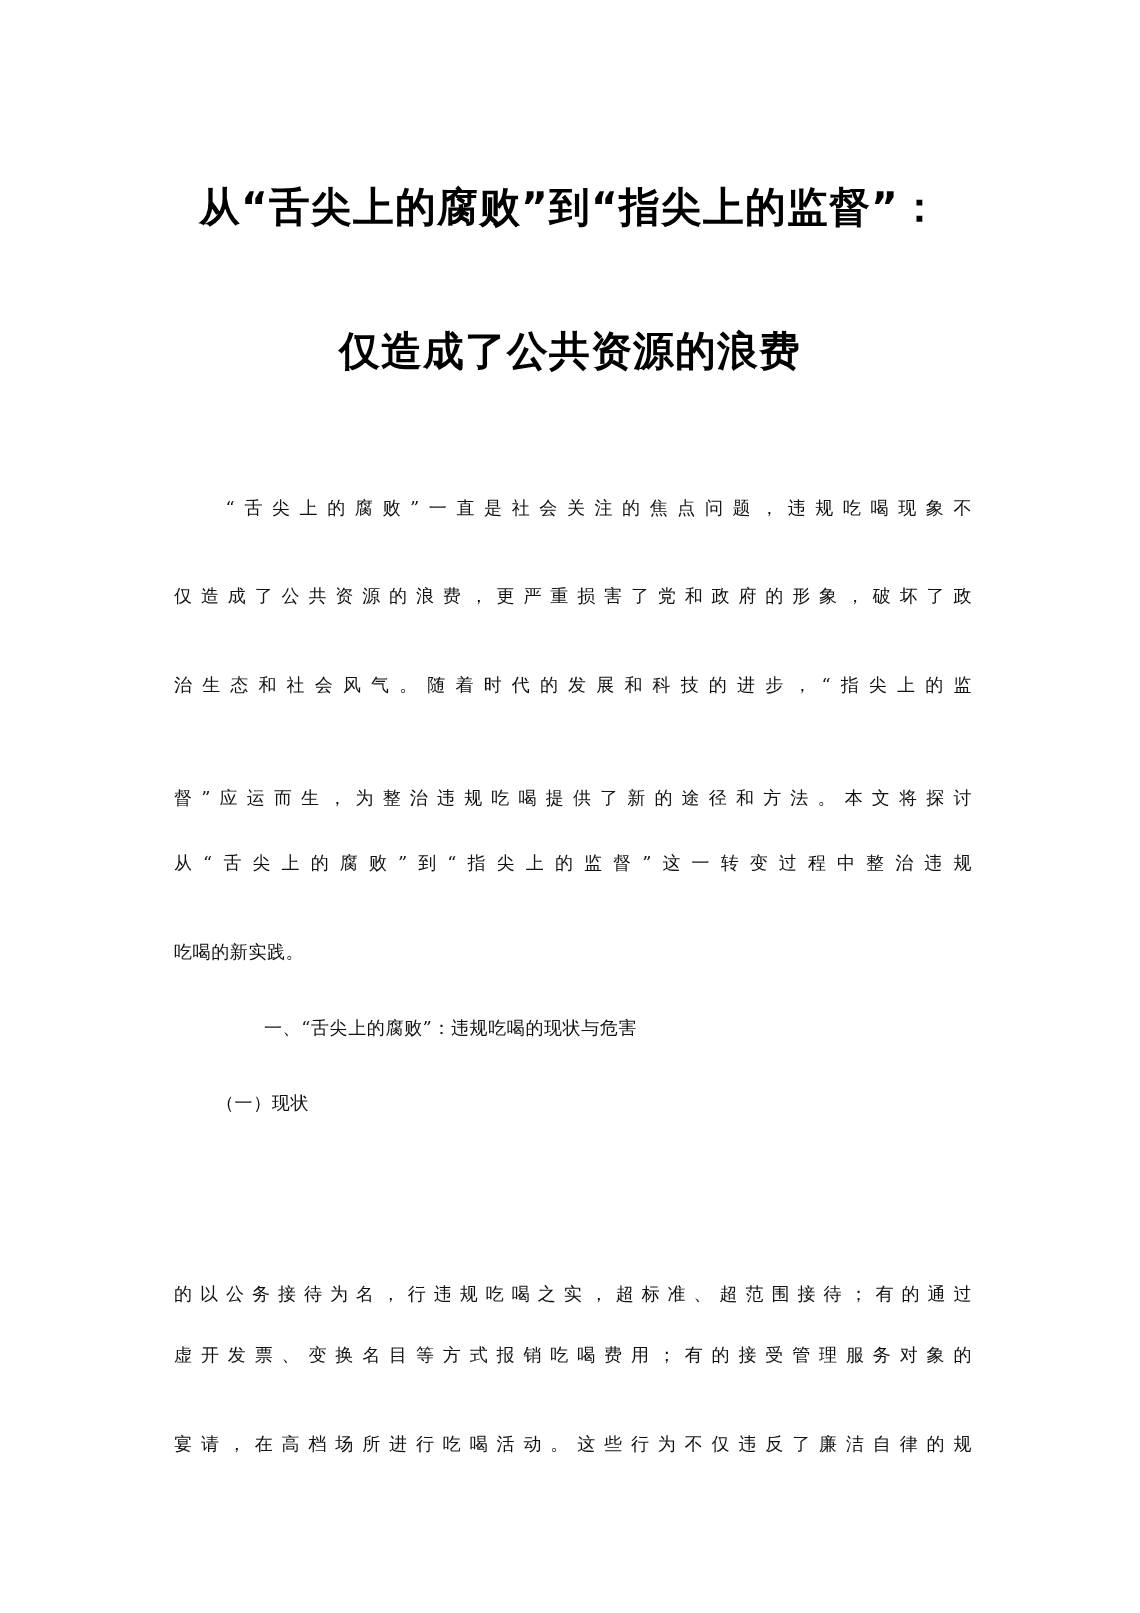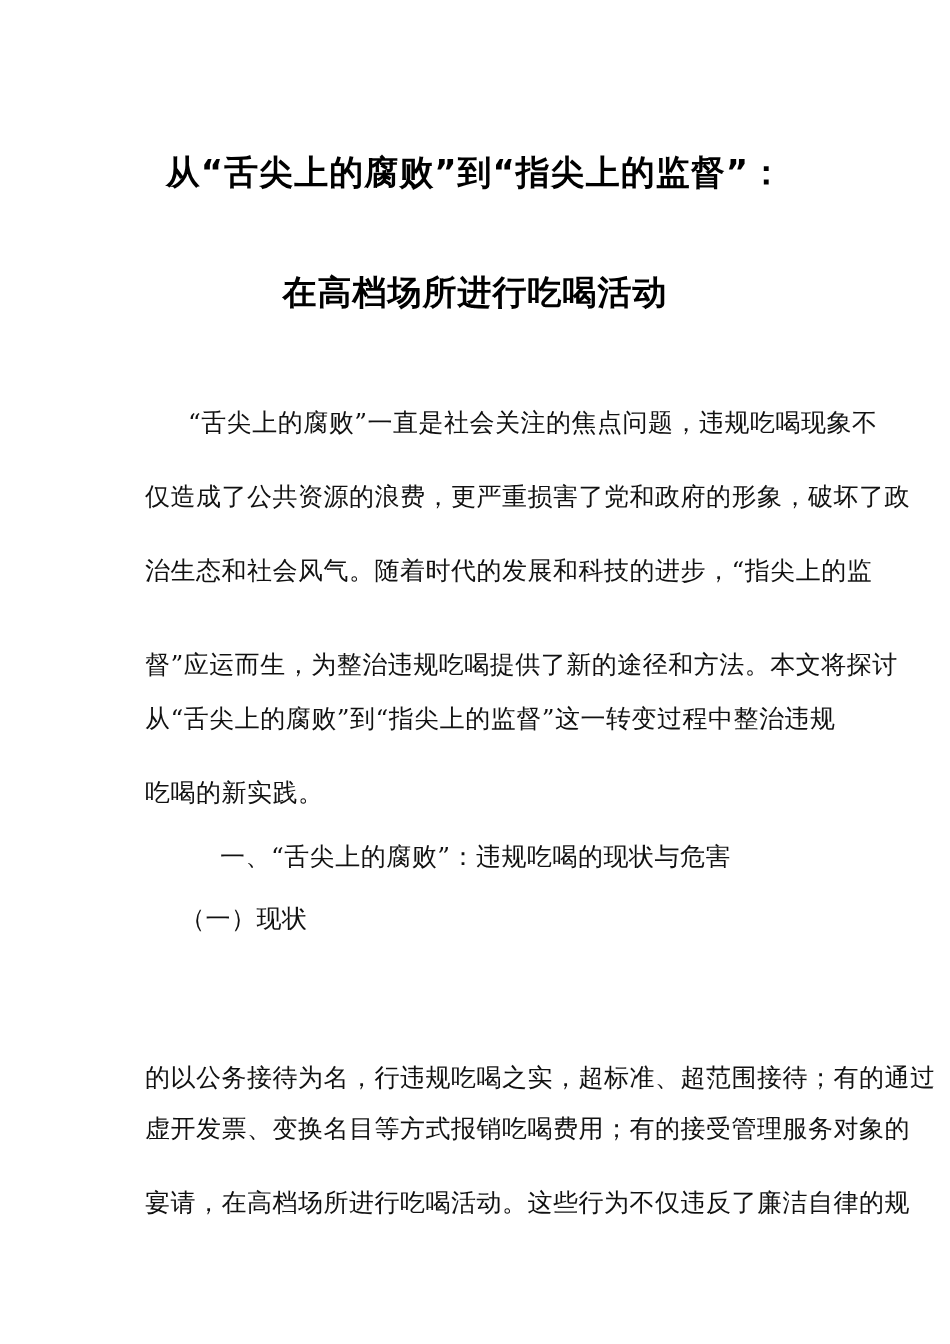--- a/index.html
+++ b/index.html
@@ -32,38 +32,38 @@
       letter-spacing: 1px;
       color: #000;
       white-space: nowrap;
     }
     .title-line.l1 { top: 150px; }
     .title-line.l2 { top: 270px; }
     .line {
       position: absolute;
       left: 145px;
       width: 665px;
-      font-size: 25px;
+      font-size: 15px;
       line-height: 30px;
       white-space: nowrap;
       text-align: justify;
       text-align-last: justify;
       color: #111;
       letter-spacing: 0.5px;
     }
     .line.indent { left: 188px; width: 622px; }
     .line.short { text-align-last: left; }
   </style>
 </head>
 <body>
 
 <div class="page">
 
   <div class="title-line l1">从“舌尖上的腐败”到“指尖上的监督”：</div>
-  <div class="title-line l2">在高档场所进行吃喝活动</div>
+  <div class="title-line l2">仅造成了公共资源的浪费</div>
 
   <div class="line indent" style="top:408px;">“舌尖上的腐败”一直是社会关注的焦点问题，违规吃喝现象不</div>
   <div class="line" style="top:482px;">仅造成了公共资源的浪费，更严重损害了党和政府的形象，破坏了政</div>
   <div class="line" style="top:556px;">治生态和社会风气。随着时代的发展和科技的进步，“指尖上的监</div>
   <div class="line" style="top:630px;margin-top:20px;">督”应运而生，为整治违规吃喝提供了新的途径和方法。本文将探讨</div>
   <div class="line" style="top:704px;">从“舌尖上的腐败”到“指尖上的监督”这一转变过程中整治违规</div>
   <div class="line short" style="top:778px;">吃喝的新实践。</div>
 
   <div class="line indent short" style="top:842px;margin-left:32px;">一、“舌尖上的腐败”：违规吃喝的现状与危害</div>
   <div class="line indent short" style="top:904px; left:180px;">（一）现状</div>

